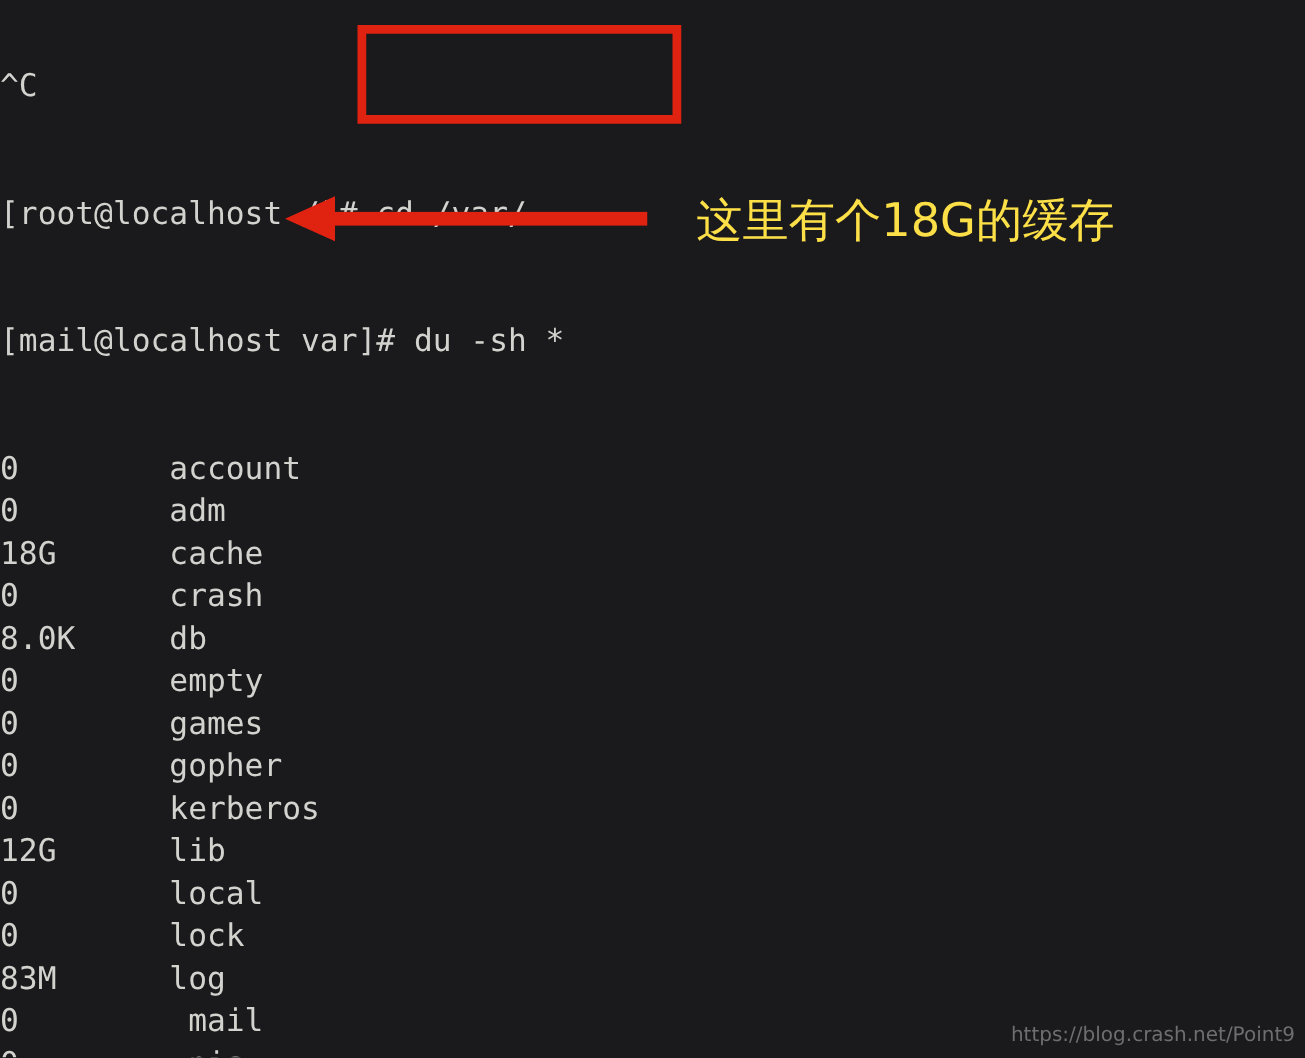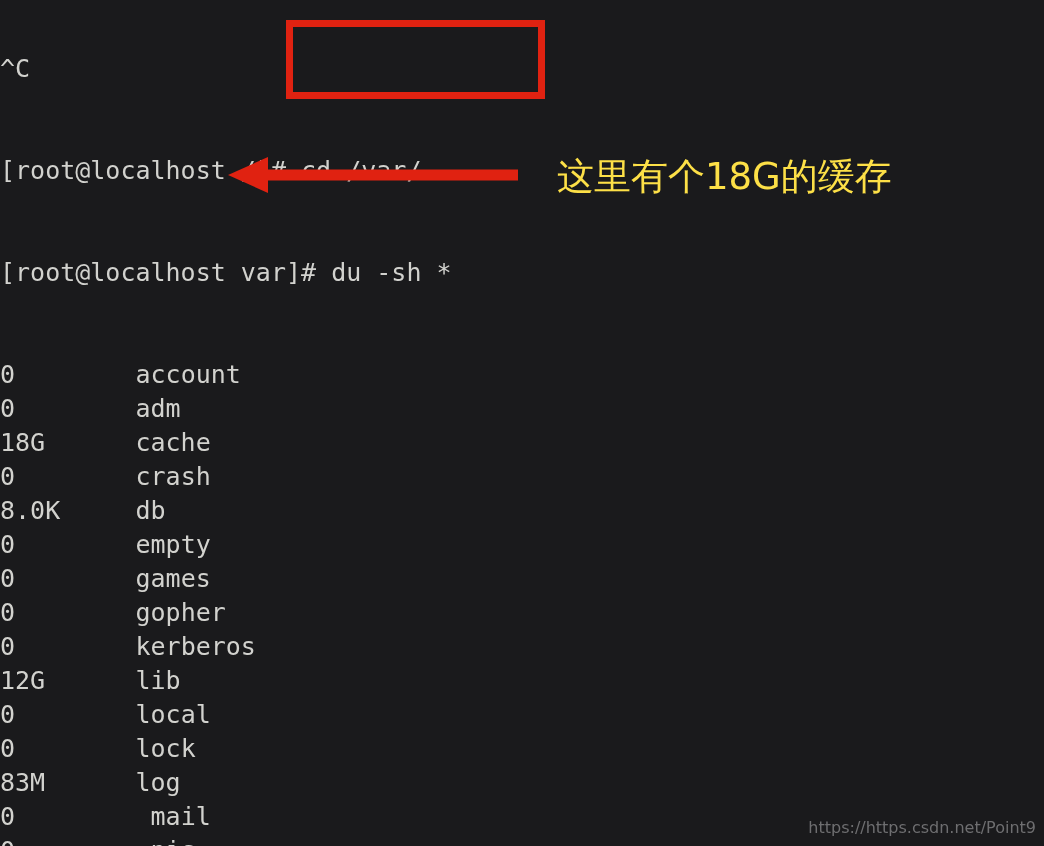--- a/index.html
+++ b/index.html
@@ -84,29 +84,29 @@
   }
 </style>
 </head>
 <body>
 
 <div id="screen">
 
   <div id="terminal">
     <div class="tline clip-top">^C</div>
     <div class="tline">[root@localhost /]# cd /var/</div>
-    <div class="tline">[root@localhost var]# du -sh *</div>
+    <div class="tline">[mail@localhost var]# du -sh *</div>
     <div id="entry-rows"><div class="tline"><span>0</span><span>        </span><span>account</span></div><div class="tline"><span>0</span><span>        </span><span>adm</span></div><div class="tline"><span>18G</span><span>      </span><span>cache</span></div><div class="tline"><span>0</span><span>        </span><span>crash</span></div><div class="tline"><span>8.0K</span><span>     </span><span>db</span></div><div class="tline"><span>0</span><span>        </span><span>empty</span></div><div class="tline"><span>0</span><span>        </span><span>games</span></div><div class="tline"><span>0</span><span>        </span><span>gopher</span></div><div class="tline"><span>0</span><span>        </span><span>kerberos</span></div><div class="tline"><span>12G</span><span>      </span><span>lib</span></div><div class="tline"><span>0</span><span>        </span><span>local</span></div><div class="tline"><span>0</span><span>        </span><span>lock</span></div><div class="tline"><span>83M</span><span>      </span><span>log</span></div><div class="tline"><span>0</span><span>         </span><span>mail</span></div><div class="tline"><span>0</span><span>         </span><span>nis</span></div></div>
     
   </div>
 
   <div id="cmd-box"></div>
 
   <svg id="arrow" viewBox="0 0 290 46">
     <polygon points="0,23 40,5 40,41" fill="#e02211"></polygon>
     <rect x="38" y="17.5" width="252" height="11" fill="#e02211"></rect>
   </svg>
 
   <div id="annotation">这里有个18G的缓存</div>
 
-  <div id="watermark">https://https.csdn.net/Point9</div>
+  <div id="watermark">https://blog.crash.net/Point9</div>
 
 </div>
 
 </body></html>

